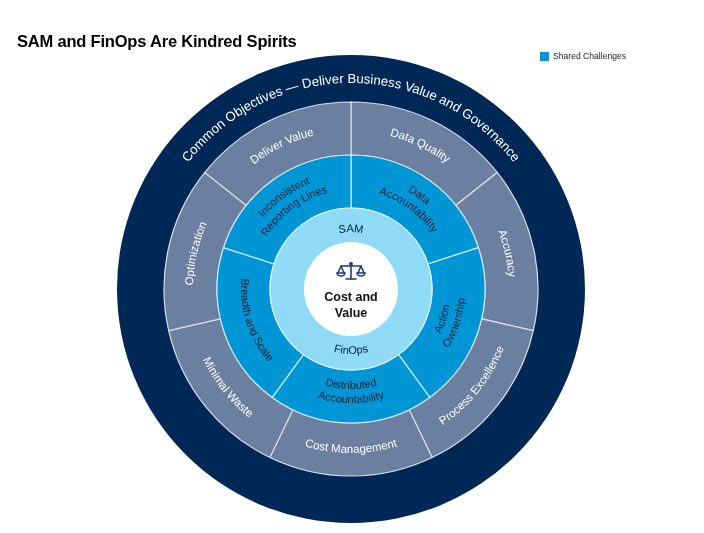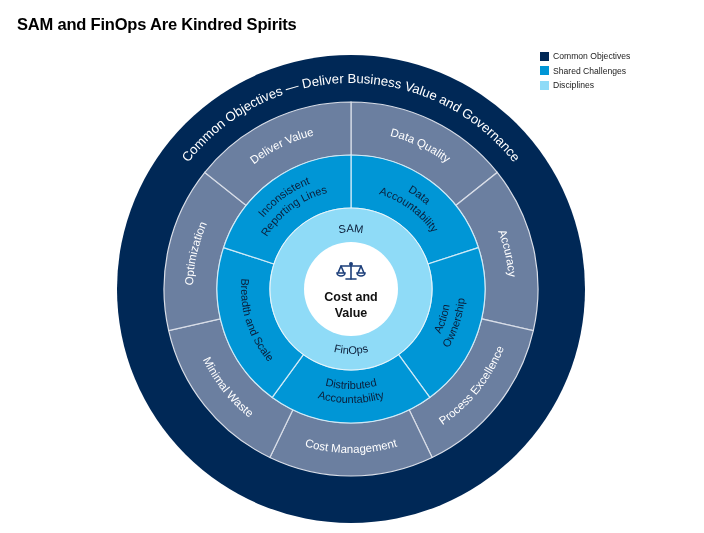--- a/index.html
+++ b/index.html
@@ -1,40 +1,32 @@
 <!DOCTYPE html>
 <html><head>
 <meta charset="utf-8">
 <style>
   html, body { margin: 0; padding: 0; background: #ffffff; }
   body { width: 704px; height: 533px; position: relative; overflow: hidden; font-family: "Liberation Sans", sans-serif; }
-  .title { position: absolute; left: 17px; top: 15px; font-size: 16.5px; font-weight: bold; color: #000; letter-spacing: -0.2px; font-family: "Liberation Sans", sans-serif; }
+  .title { position: absolute; left: 17px; top: 32px; font-size: 16.5px; font-weight: bold; color: #000; letter-spacing: -0.2px; font-family: "Liberation Sans", sans-serif; }
   .legend { position: absolute; left: 540px; top: 49px; font-size: 8.6px; color: #222; font-family: "Liberation Sans", sans-serif; }
   .legend-item { display: flex; align-items: center; height: 14.5px; }
   .swatch { width: 9px; height: 9px; margin-right: 4px; display: inline-block; }
   svg.diagram { position: absolute; left: 0; top: 0; }
   .ring-text { font-family: "Liberation Sans", sans-serif; }
 </style>
 </head>
 <body>
 
 <div class="title">SAM and FinOps Are Kindred Spirits</div>
 
 <div class="legend">
   <div class="legend-item">
-    <span class="swatch" style="background:#002856"></span>
-    <span>Common Objectives</span>
-  </div>
-  <div class="legend-item">
     <span class="swatch" style="background:#0096d6"></span>
     <span>Shared Challenges</span>
-  </div>
-  <div class="legend-item">
-    <span class="swatch" style="background:#8fdbf7"></span>
-    <span>Disciplines</span>
   </div>
 </div>
 
 <svg class="diagram" id="diagram" width="704" height="533" viewBox="0 0 704 533" xmlns="http://www.w3.org/2000/svg">
   <defs id="defs">
       <path id="tp0" d="M148.12960287948513,253.22847540061235 A206,206 0 0 1 553.8703971205149,253.22847540061235" fill="none"></path>
       <path id="tp1" d="M351,131 A158,158 0 0 1 474.5293742299487,190.4886113063201" fill="none"></path>
       <path id="tp2" d="M474.5293742299487,190.48861130632008 A158,158 0 0 1 505.03861012472817,324.1583075650977" fill="none"></path>
       <path id="tp3" d="M422.15693321527954,436.75889433599673 A164,164 0 0 0 510.8881775978191,325.49343316883557" fill="none"></path>
       <path id="tp4" d="M279.8430667847204,436.75889433599673 A164,164 0 0 0 422.15693321527954,436.75889433599673" fill="none"></path>

